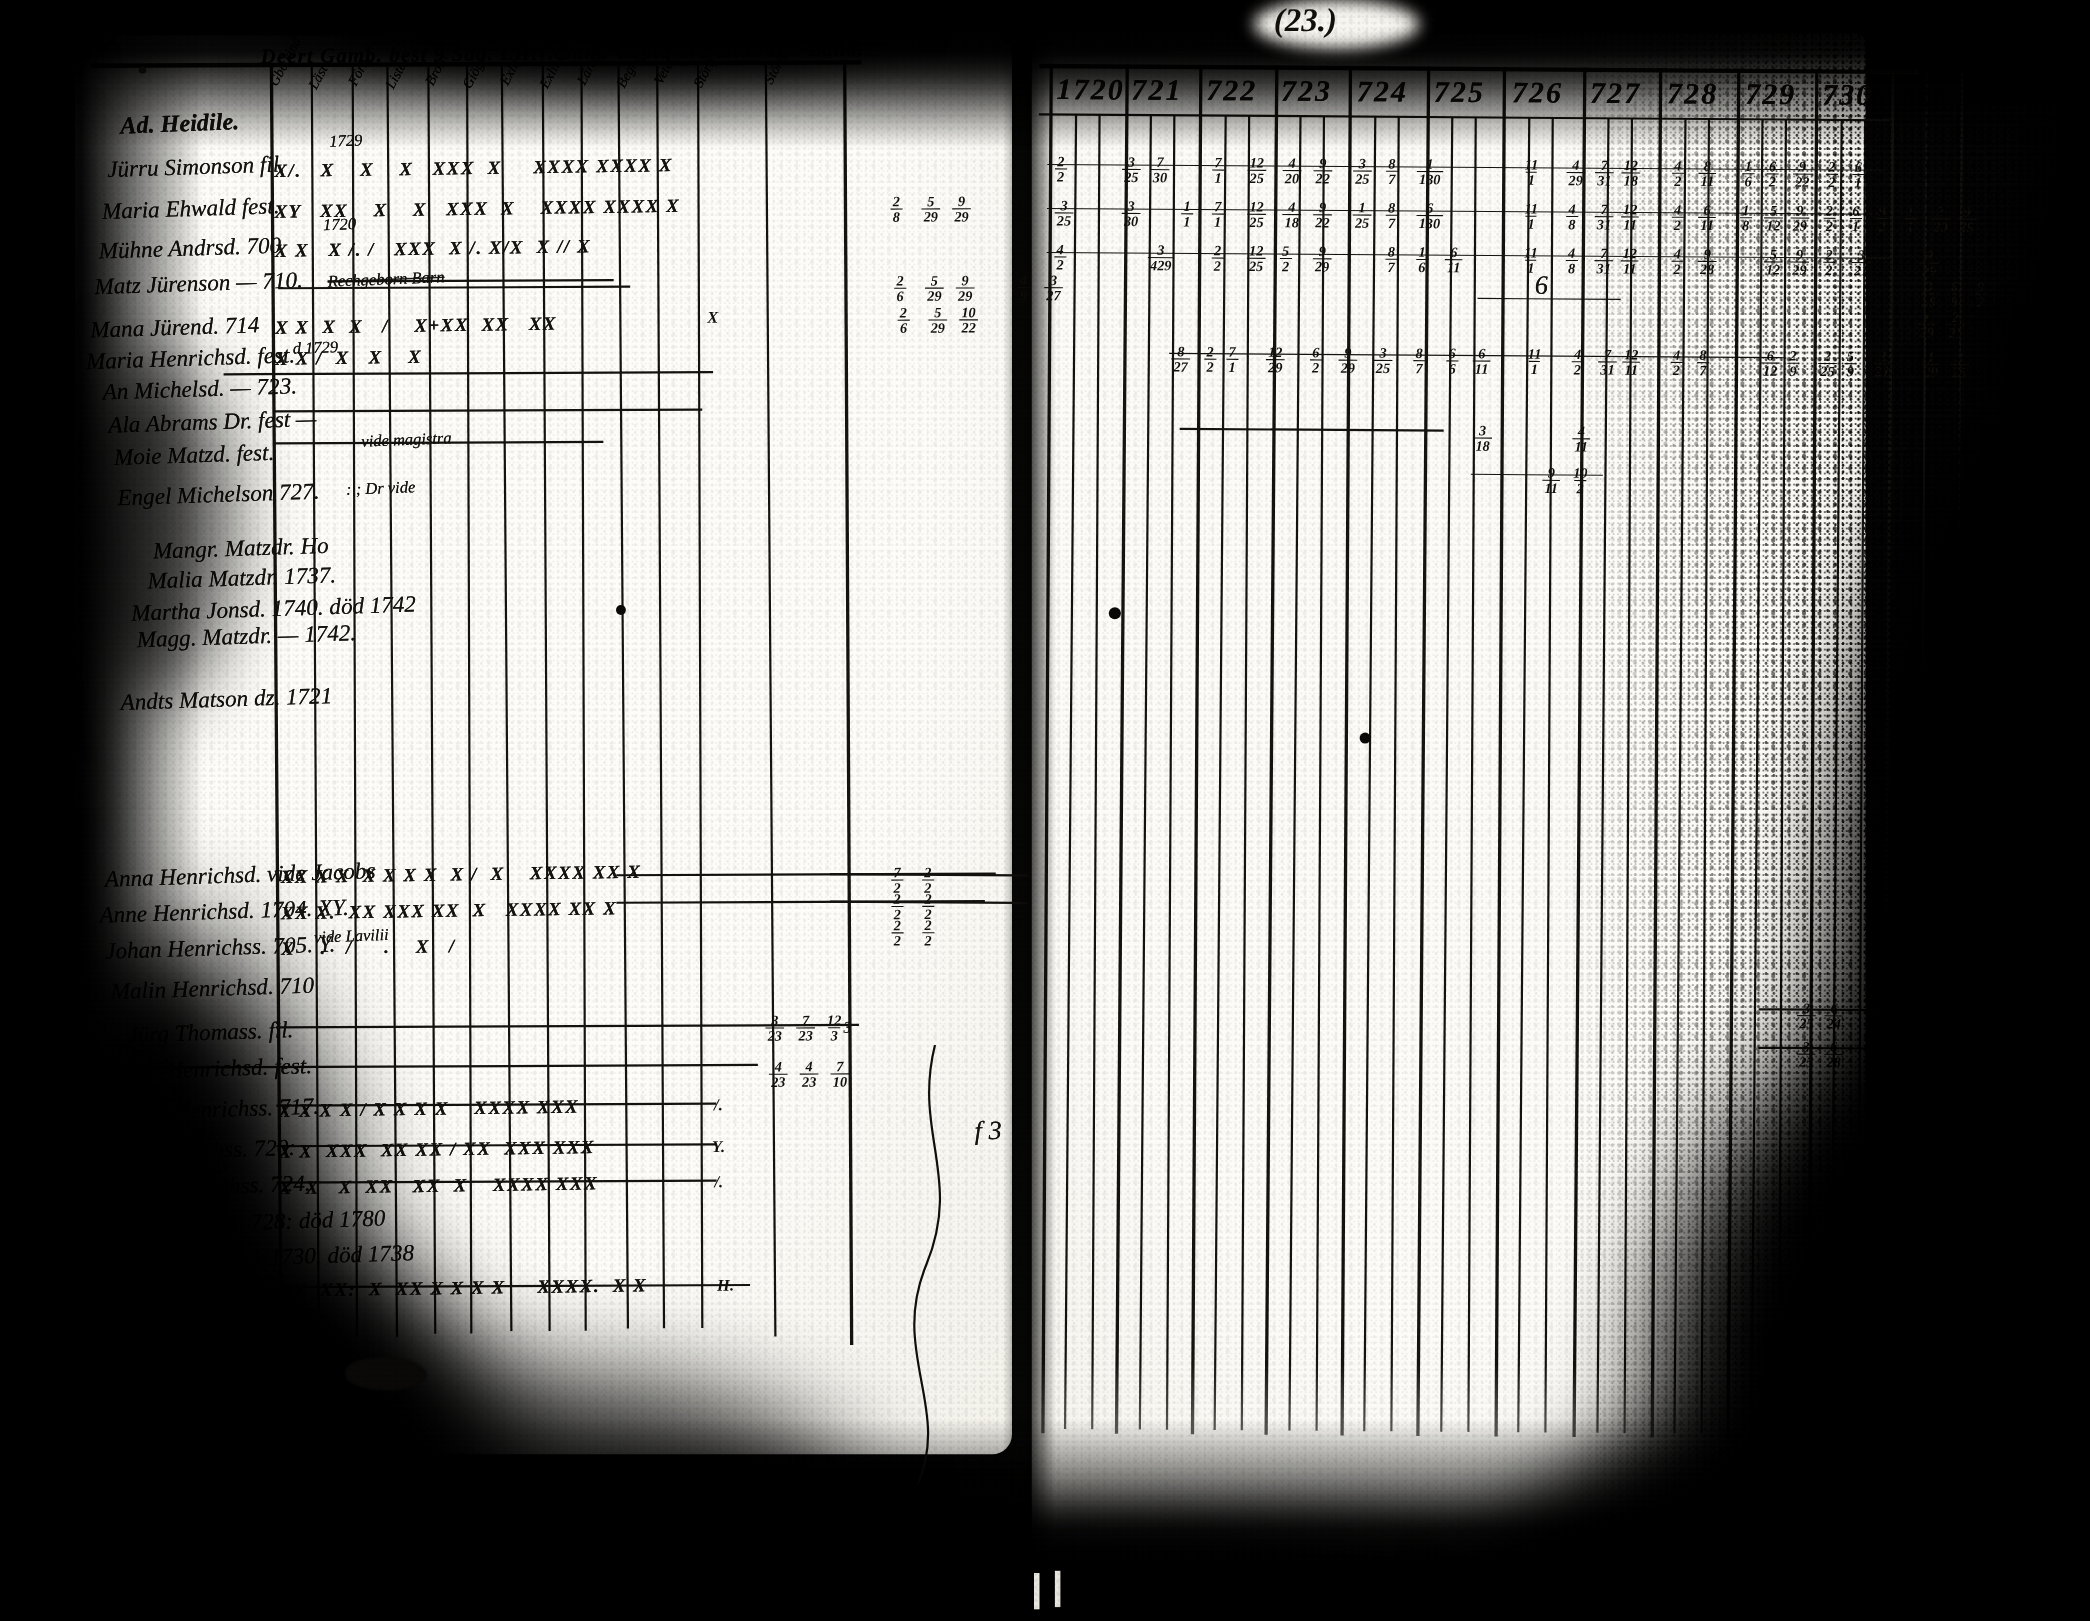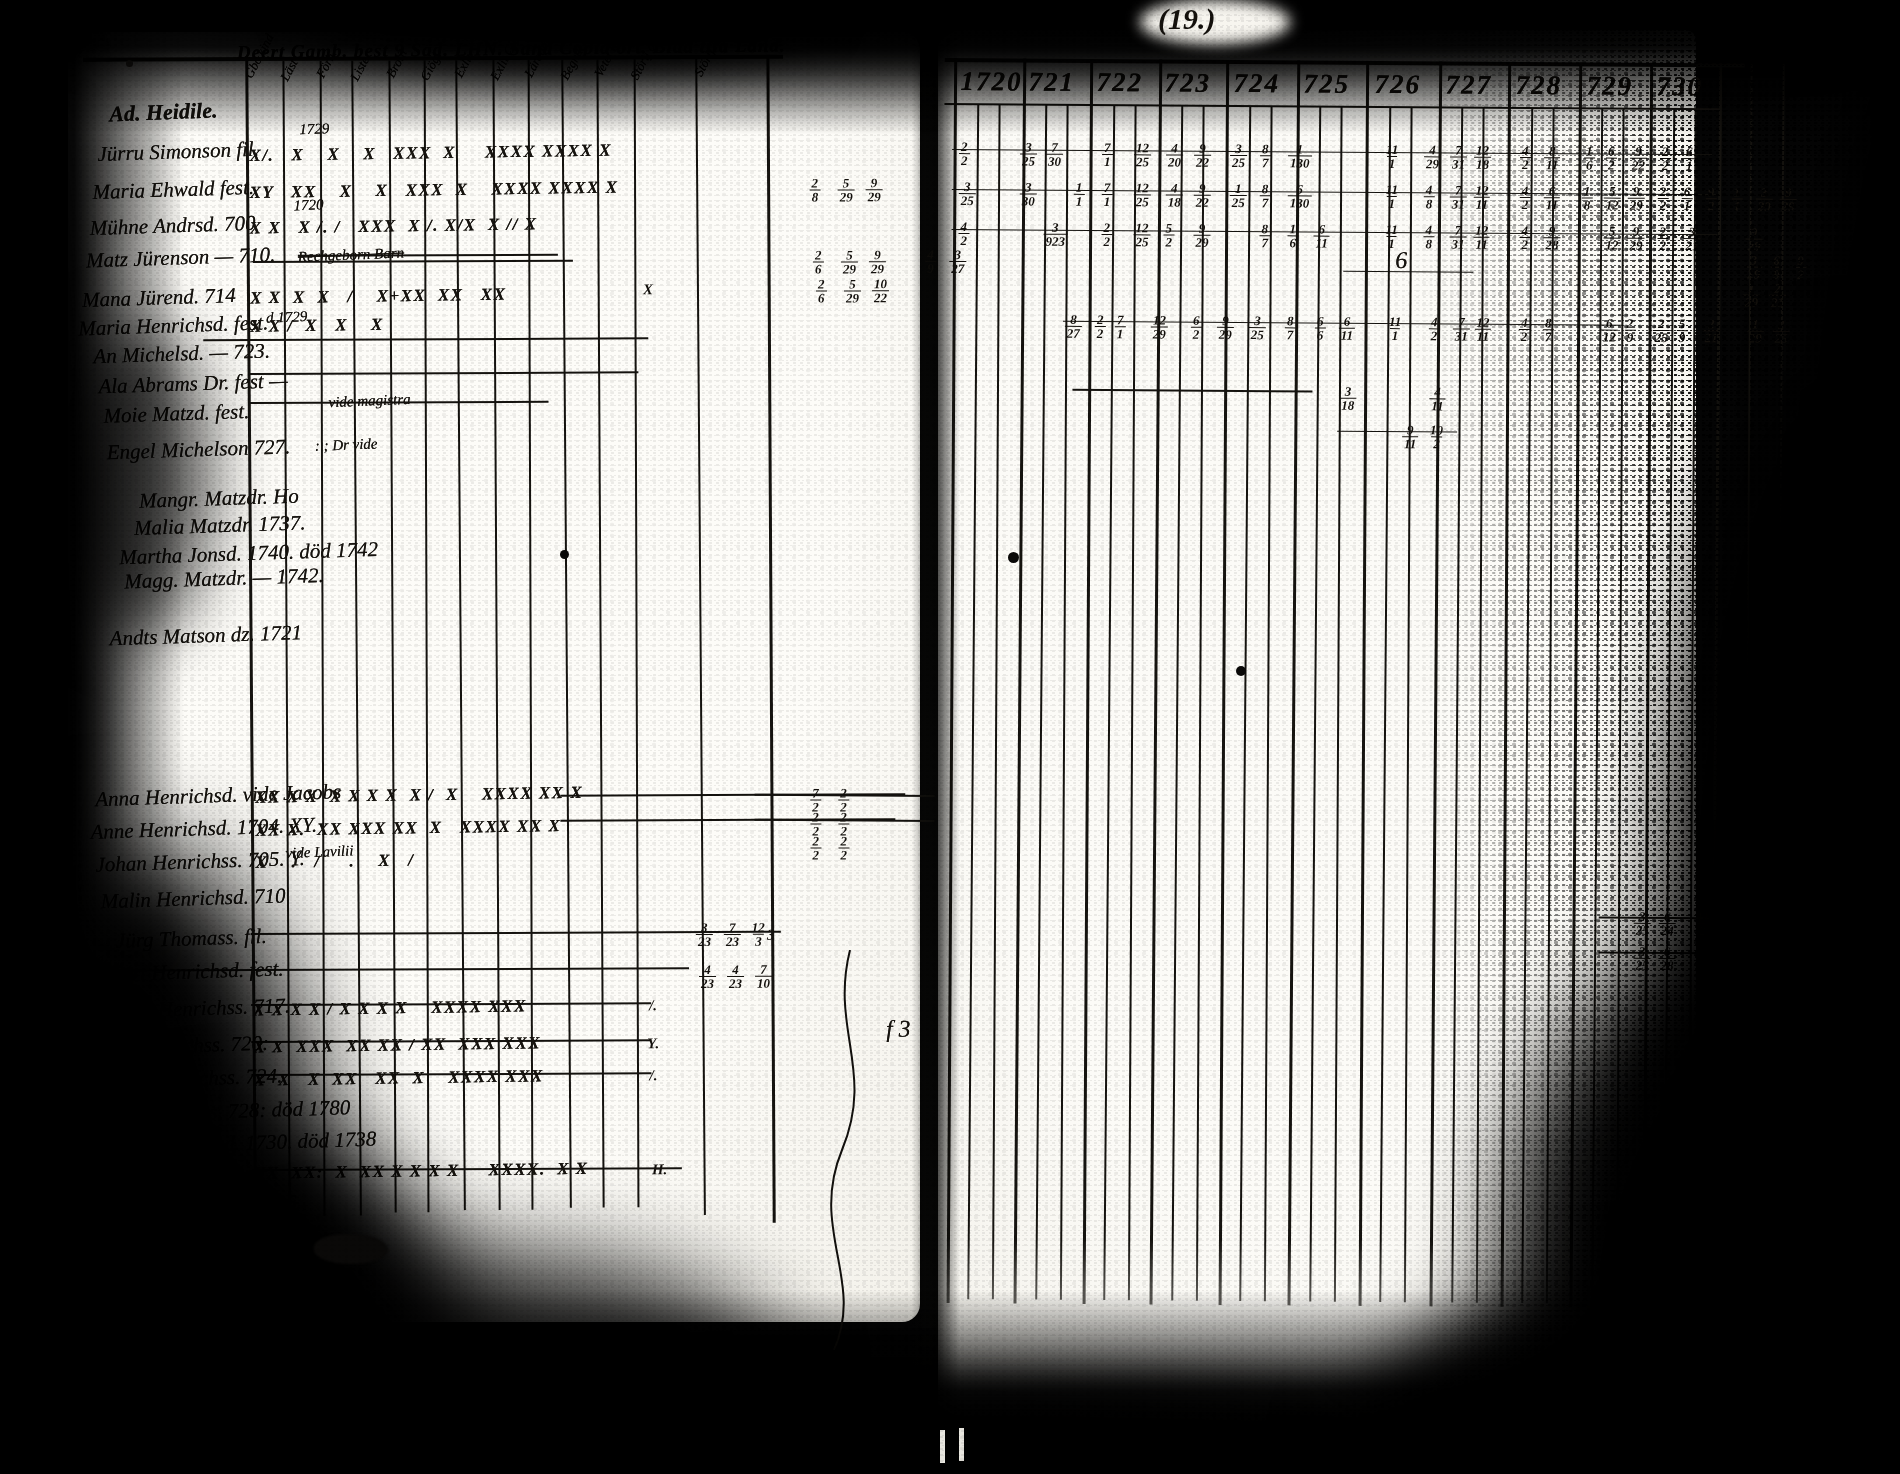--- a/index.html
+++ b/index.html
@@ -503,21 +503,21 @@
         <span class="frac" style="left: 1776px; top: 180px;">
           <i>9</i>
           <i class="fb">29</i>
         </span>
         <span class="frac" style="left: 955px; top: 220px;">
           <i>4</i>
           <i class="fb">2</i>
         </span>
         <span class="frac" style="left: 1040px; top: 220px;">
           <i>3</i>
-          <i class="fb">923</i>
+          <i class="fb">429</i>
         </span>
         <span class="frac" style="left: 1098px; top: 220px;">
           <i>2</i>
           <i class="fb">2</i>
         </span>
         <span class="frac" style="left: 1130px; top: 220px;">
           <i>12</i>
           <i class="fb">25</i>
         </span>
         <span class="frac" style="left: 1160px; top: 220px;">
@@ -782,21 +782,21 @@
   <div class="blob" style="left:-60px;top:1380px;width:2060px;height:220px;filter:blur(22px);"></div>
   <div class="blob" style="left:120px;top:1250px;width:660px;height:240px;filter:blur(46px);opacity:.85;"></div>
   <div class="blob" style="left:1790px;top:-80px;width:340px;height:1700px;filter:blur(30px);"></div>
   <div class="blob" style="left:1660px;top:360px;width:380px;height:1300px;filter:blur(38px);"></div>
   <div class="blob" style="left:1500px;top:920px;width:520px;height:760px;filter:blur(44px);"></div>
   <div class="blob" style="left:1340px;top:1280px;width:640px;height:380px;filter:blur(34px);"></div>
   <div class="blob" style="left:300px;top:-50px;width:520px;height:120px;filter:blur(24px);opacity:.85;"></div>
   <div class="blob" style="left:60px;top:320px;width:150px;height:320px;filter:blur(32px);opacity:.7;"></div>
 
   <div class="page-label-back"></div>
-  <div class="page-label">(19.)</div>
+  <div class="page-label">(23.)</div>
 
   <div id="artifact-layer">
       <div class="dot" style="left: 560px; top: 550px; width: 9px; height: 9px;"></div>
       <div class="dot" style="left: 1008px; top: 552px; width: 11px; height: 11px;"></div>
       <div class="dot" style="left: 1236px; top: 666px; width: 10px; height: 10px;"></div>
       <div class="dot" style="left: 126px; top: 60px; width: 7px; height: 7px;"></div>
       <div class="dot" style="left: 314px; top: 1234px; width: 74px; height: 30px; border-radius: 45% 55% 50% 50%; filter: blur(1px);"></div>
       <div class="tick" style="left: 940px; top: 1430px;"></div>
       <div class="tick" style="left: 959px; top: 1428px;"></div>
     </div>

